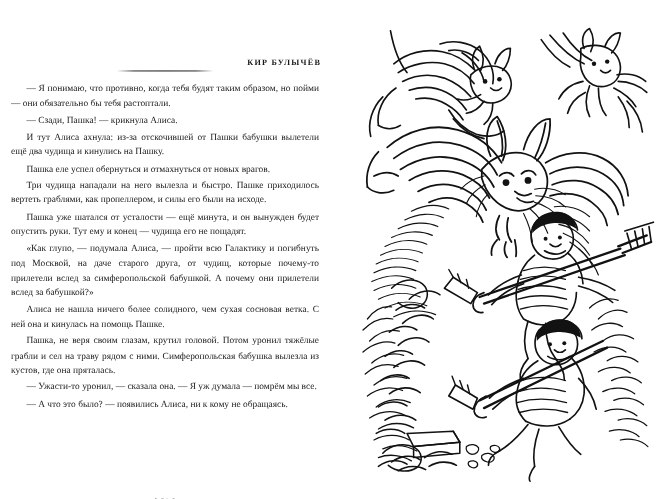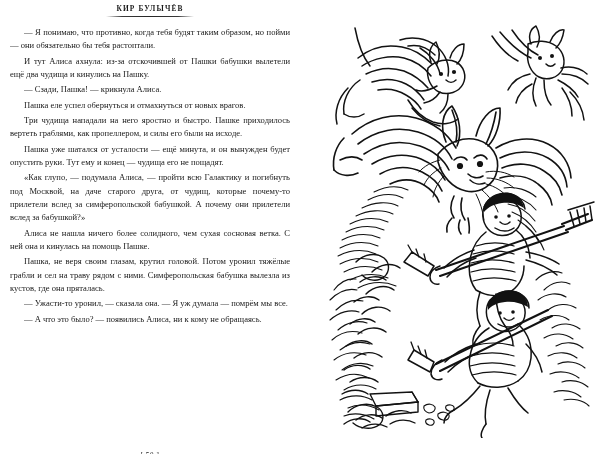--- a/index.html
+++ b/index.html
@@ -23,29 +23,30 @@
 
   
   .text-column {
     position: absolute;
     left: 8px;
     top: 0;
     width: 284px;
     height: 454px;
   }
   .running-head {
-    text-align: center;
+    text-align: right;
     font-family: "Liberation Serif", "DejaVu Serif", serif;
     font-size: 7.4px;
     letter-spacing: 1.15px;
     font-weight: bold;
     color: #1a1a1a;
     padding-top: 5px;
     line-height: 1;
     white-space: nowrap;
+    margin-top: 48px;
   }
   .head-rule {
     width: 88px;
     height: 1px;
     margin: 3.5px auto 0 auto;
     background: linear-gradient(to right,
         rgba(255,255,255,0) 0%,
         #3a3a3a 18%,
         #262626 50%,
         #3a3a3a 82%,
@@ -95,24 +96,24 @@
 <div class="page">
 
   <div class="text-column">
 
     <div class="running-head">КИР БУЛЫЧЁВ</div>
 
     <div class="head-rule"></div>
 
     <div class="body-text">
       <p>— Я понимаю, что противно, когда тебя будят таким образом, но пойми — они обязательно бы тебя растоптали.</p>
+      <p>— Сзади, Пашка! — крикнула Алиса.</p>
       <p>И тут Алиса ахнула: из-за отскочившей от Пашки бабушки вылетели ещё два чудища и кинулись на Пашку.</p>
-      <p>— Сзади, Пашка! — крикнула Алиса.</p>
       <p>Пашка еле успел обернуться и отмахнуться от новых врагов.</p>
-      <p>Три чудища нападали на него яростно и быстро. Пашке приходилось вертеть граблями, как пропеллером, и силы его были на исходе.</p>
+      <p>Три чудища нападали на него вылезла и быстро. Пашке приходилось вертеть граблями, как пропеллером, и силы его были на исходе.</p>
       <p>Пашка уже шатался от усталости — ещё минута, и он вынужден будет опустить руки. Тут ему и конец — чудища его не пощадят.</p>
       <p>«Как глупо, — подумала Алиса, — пройти всю Галактику и погибнуть под Москвой, на даче старого друга, от чудищ, которые почему-то прилетели вслед за симферопольской бабушкой. А почему они прилетели вслед за бабушкой?»</p>
       <p>Алиса не нашла ничего более солидного, чем сухая сосновая ветка. С ней она и кинулась на помощь Пашке.</p>
       <p>Пашка, не веря своим глазам, крутил головой. Потом уронил тяжёлые грабли и сел на траву рядом с ними. Симферопольская бабушка вылезла из кустов, где она пряталась.</p>
       <p>— Ужасти-то уронил, — сказала она. — Я уж думала — помрём мы все.</p>
       <p>— А что это было? — появились Алиса, ни к кому не обращаясь.</p>
     </div>
 
     <div class="folio">[ 50 ]</div>
   </div>

